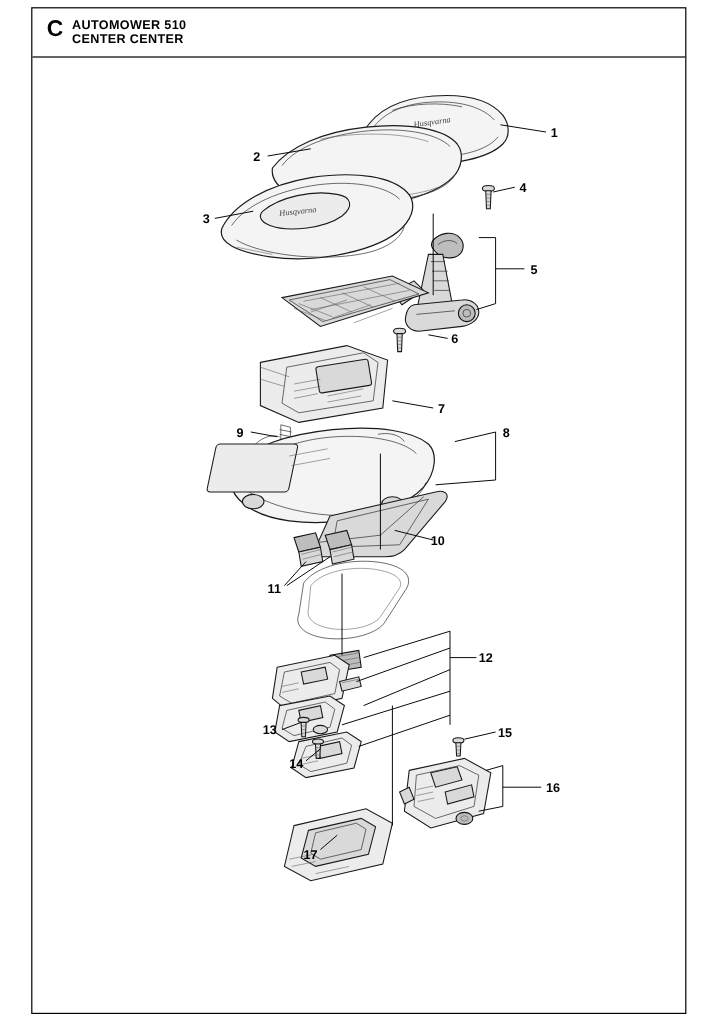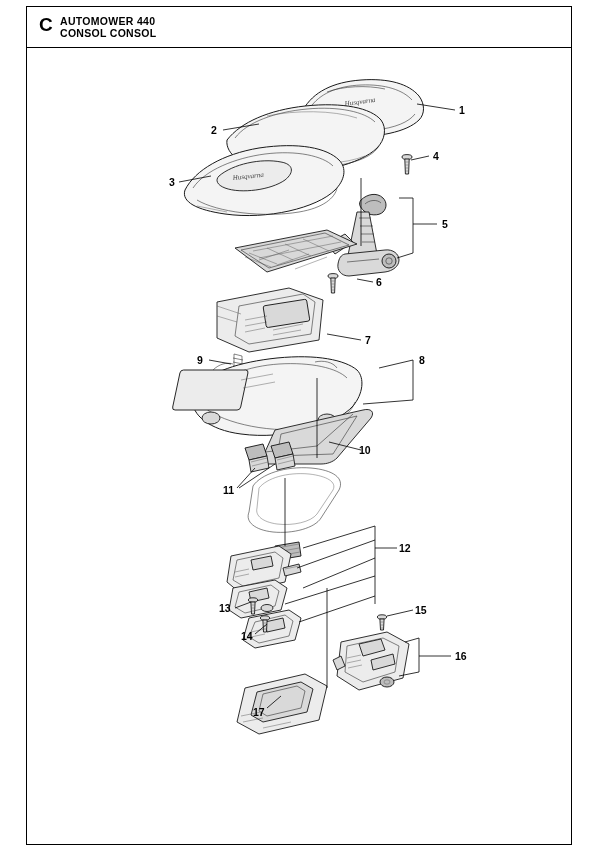--- a/index.html
+++ b/index.html
@@ -130,22 +130,22 @@
 </head>
 <body>
 
 <div id="page">
 
   <div class="page-frame"></div>
 
   <div class="header">
     <div class="section-letter">C</div>
     <div class="title-block">
-      <div class="title-line1">AUTOMOWER 440</div>
-      <div class="title-line2">CONSOL CONSOL</div>
+      <div class="title-line1">AUTOMOWER 510</div>
+      <div class="title-line2">CENTER CENTER</div>
     </div>
   </div>
 
   <div class="canvas">
     <svg class="diagram" width="544" height="796" viewBox="0 0 544 796" xmlns="http://www.w3.org/2000/svg">
 
       <g>
         <path class="part-outline" d="M276,62 C286,44 306,34 334,32 C362,30 382,36 392,48 C398,56 398,66 392,72 C380,84 350,90 322,88 C296,86 280,76 276,62 Z"></path>
         <path class="thin" d="M283,60 C292,46 310,38 334,37 C358,36 376,42 385,52"></path>
         <path class="thin" d="M288,68 C300,78 324,84 348,82 C368,80 382,74 388,66"></path>

